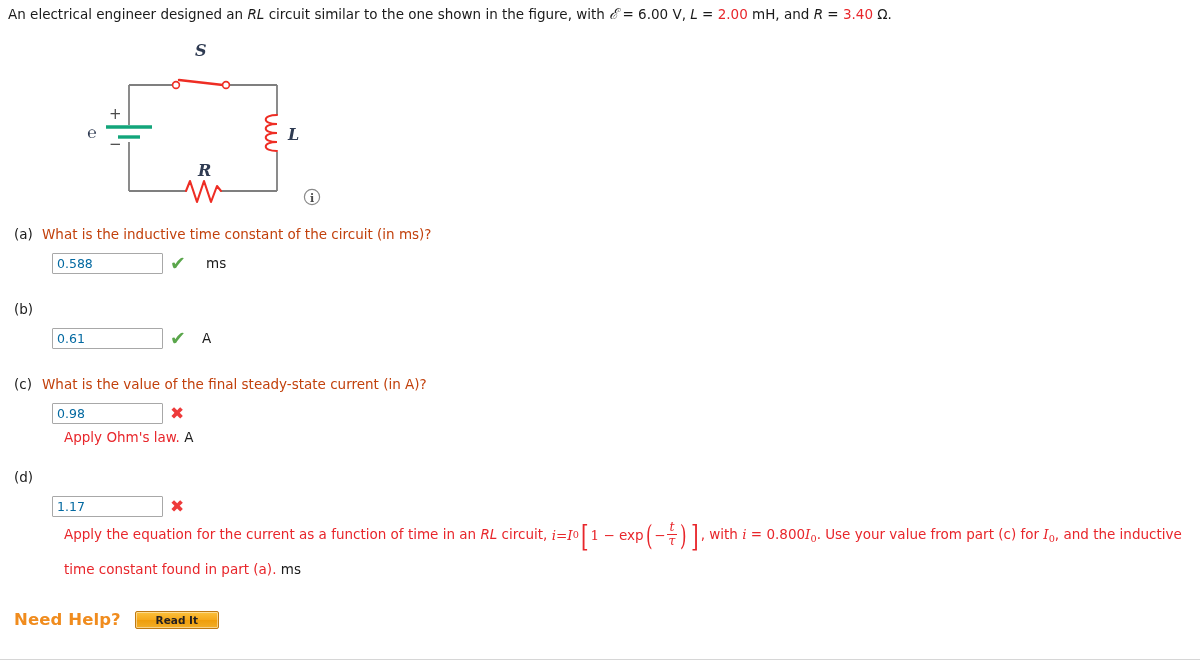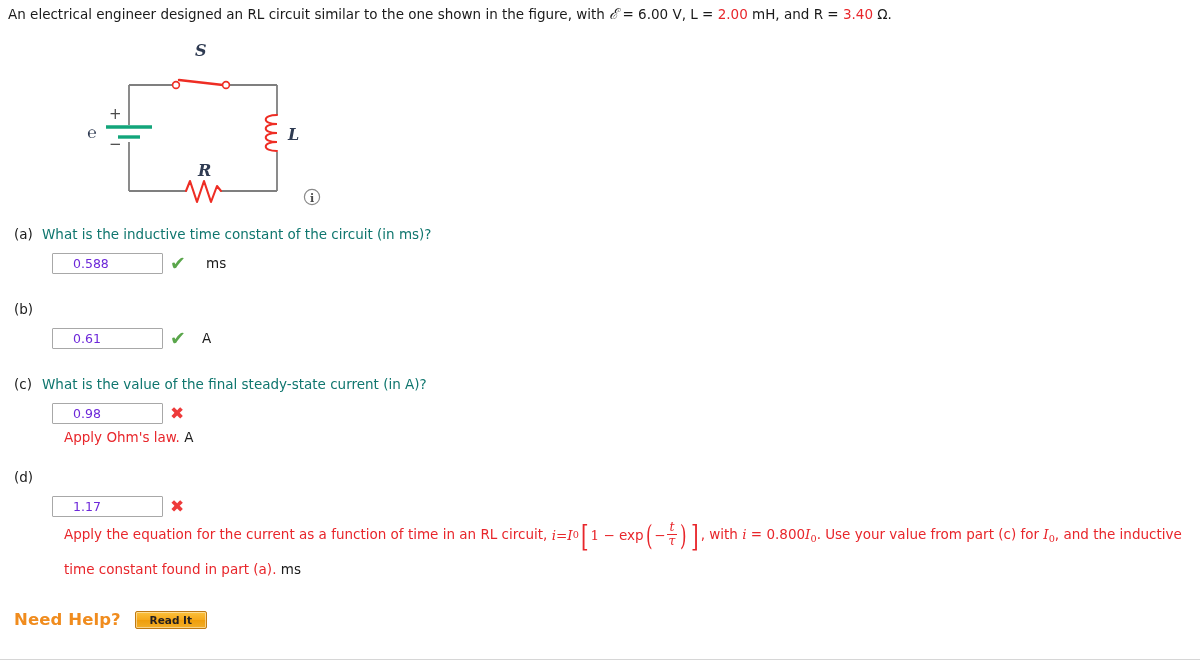--- a/index.html
+++ b/index.html
@@ -17,55 +17,55 @@
 
   
   .prompt {
     position: absolute;
     left: 8px; top: 5px;
     font-size: 13.5px;
     line-height: 18px;
     white-space: nowrap;
     color: #1a1a1a;
   }
-  .mvar { }
+  .mvar { font-style: italic; }
   .red { color: #e8262b; }
   .eps { font-family: "DejaVu Serif", "Liberation Serif", serif; font-style: italic; font-size: 15px; }
 
   
   .figure { position: absolute; left: 80px; top: 36px; width: 260px; height: 180px; }
   .figure svg { display: block; }
 
   
   .qblock { position: absolute; left: 8px; width: 1190px; }
   .qrow {
     display: flex;
     align-items: flex-start;
     font-size: 13.5px;
     line-height: 19px;
   }
   .qlabel { width: 34px; flex: none; text-align: left; padding-left: 6px; color: #1a1a1a; }
-  .qtext { color: #0f766e; white-space: nowrap; }
+  .qtext { color: #c2410c; white-space: nowrap; }
 
   .answer-line {
     display: flex;
     align-items: center;
     margin-top: 8px;
     margin-left: 44px;
     height: 22px;
   }
   .ansbox {
     width: 111px;
     height: 21px;
     border: 1px solid #a8a8a8;
     background: #fff;
     font-family: "DejaVu Sans", "Liberation Sans", sans-serif;
     font-size: 12.5px;
-    color: #6d28d9;
-    padding: 0 20px;
+    color: #0369a1;
+    padding: 0 4px;
     line-height: 19px;
     outline: none;
     border-radius: 1px;
   }
   .mark { margin-left: 7px; width: 22px; display: inline-block; }
   .unit { margin-left: 14px; font-size: 13.5px; color: #1a1a1a; }
   .unit.tight { margin-left: 10px; }
 
   .feedback {
     margin-left: 56px;
@@ -117,21 +117,21 @@
   
   .needhelp-wrap { position: absolute; left: 14px; top: 610px; display: flex; align-items: center; }
   .needhelp-label {
     color: #f08c1e;
     font-size: 16.5px;
     font-weight: bold;
     letter-spacing: 0.1px;
   }
   .readit {
     margin-left: 14px;
-    width: 72px;
+    width: 84px;
     height: 18px;
     border: 1px solid #c07a12;
     border-radius: 2px;
     background: linear-gradient(to bottom, #fbc13c 0%, #f6a91c 48%, #ef9e0c 52%, #f2ae28 100%);
     box-shadow: inset 0 0 0 1px rgba(255,255,255,0.45);
     font-size: 10.5px;
     font-weight: bold;
     color: #231f20;
     display: flex;
     align-items: center;

